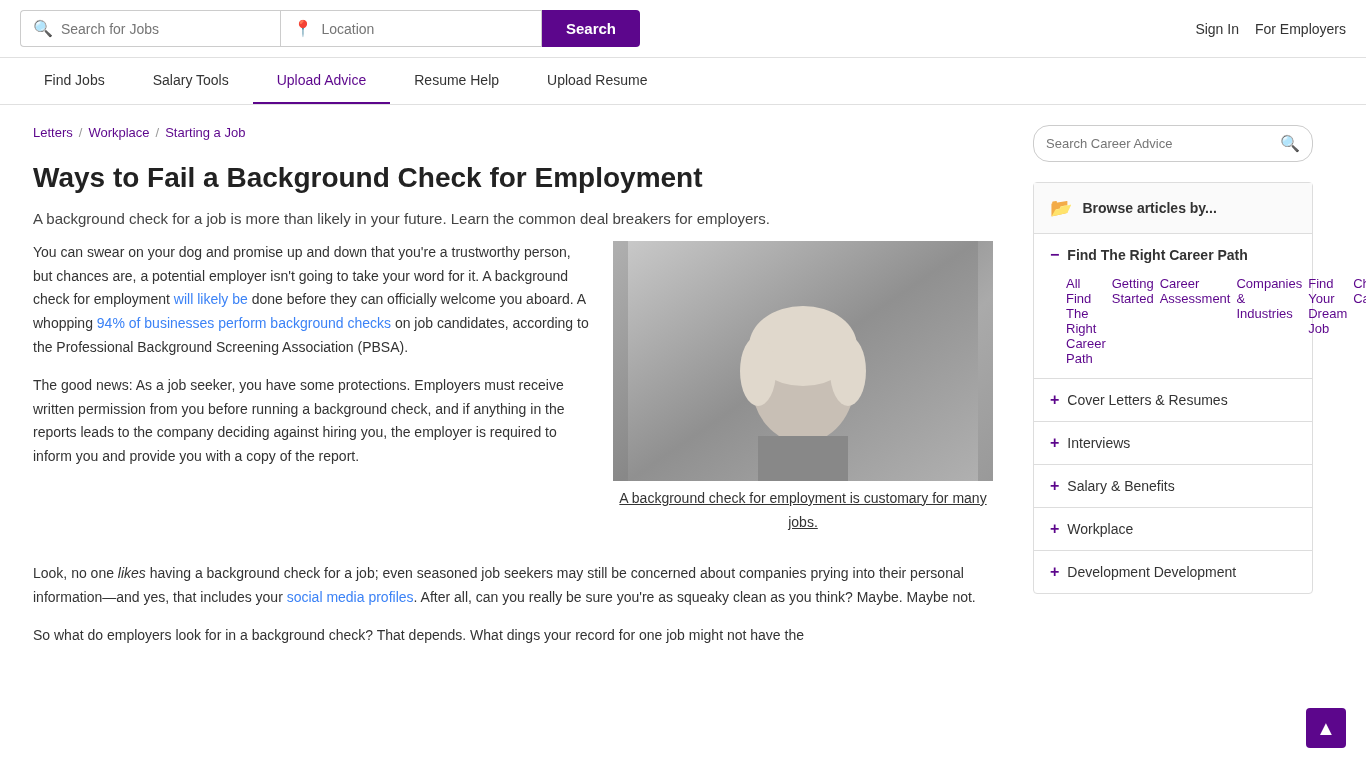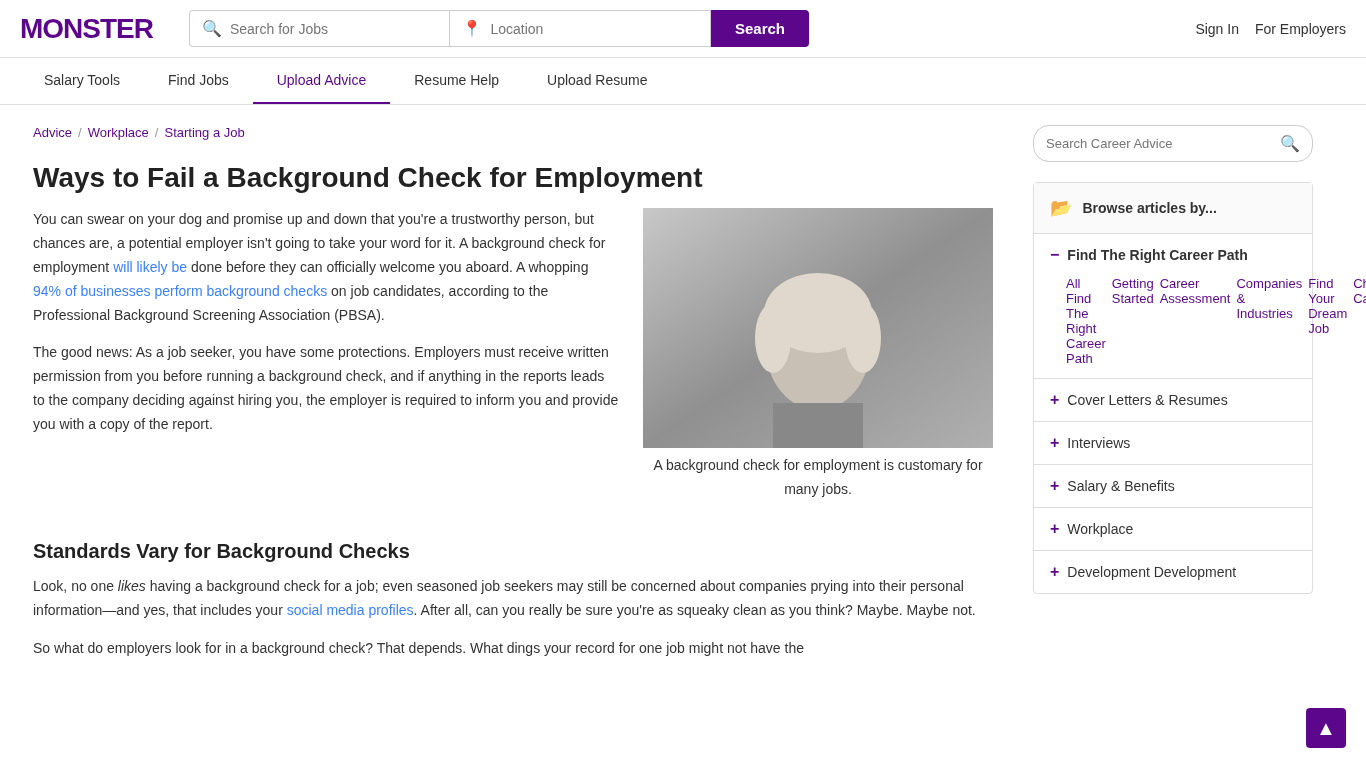--- a/index.html
+++ b/index.html
@@ -174,21 +174,22 @@
     .article-with-image {
       display: flex;
       gap: 24px;
       margin-bottom: 14px;
     }
     .article-text-left {
       flex: 1;
     }
     .article-image-right {
       flex-shrink: 0;
-      width: 350px;
+      width: 380px;
+      text-decoration: underline;
     }
     .article-image-right .img-placeholder {
       width: 100%;
       height: 240px;
       background: linear-gradient(135deg, #b0b0b0 0%, #888 40%, #aaa 70%, #999 100%);
       display: flex;
       align-items: flex-end;
       justify-content: center;
       position: relative;
       overflow: hidden;
@@ -305,61 +306,61 @@
       align-items: center;
       justify-content: center;
       cursor: pointer;
       font-size: 20px;
     }
   </style>
 </head>
 <body>
 
 <div class="header">
-  <div class="logo">MONSTER</div>
 
   <div class="search-bar">
     <div class="search-jobs-wrap">
       <span class="search-icon-left">🔍</span>
       <input type="text" placeholder="Search for Jobs" style="">
     </div>
     <div class="location-wrap">
       <span class="location-icon">📍</span>
       <input type="text" placeholder="Location" style="">
     </div>
     <button class="search-btn">Search</button>
   </div>
 
   <div class="header-right">
     <a href="#">Sign In</a>
     <a href="#">For Employers</a>
   </div>
 </div>
 
 <nav class="nav-bar">
+  <a href="#">Find Jobs</a>
   <a href="#">Salary Tools</a>
-  <a href="#">Find Jobs</a>
   <a href="#" class="active">Upload Advice</a>
   <a href="#">Resume Help</a>
   <a href="#">Upload Resume</a>
 </nav>
 
 <div class="main-content">
 
   <div class="article-area">
 
     <div class="breadcrumb">
-      <a href="#">Advice</a>
+      <a href="#">Letters</a>
       <span>/</span>
       <a href="#">Workplace</a>
       <span>/</span>
       <a href="#">Starting a Job</a>
     </div>
 
     <h1 class="article-title">Ways to Fail a Background Check for Employment</h1>
+    <p class="article-subtitle">A background check for a job is more than likely in your future. Learn the common deal breakers for employers.</p>
 
     <div class="article-body">
       <div class="article-with-image">
         <div class="article-text-left">
           <p>
             You can swear on your dog and promise up and down that you're a trustworthy person, but chances are, a potential employer isn't going to take your word for it. A background check for employment <a href="#">will likely be</a> done before they can officially welcome you aboard. A whopping <a href="#">94% of businesses perform background checks</a> on job candidates, according to the Professional Background Screening Association (PBSA).
           </p>
           <p>The good news: As a job seeker, you have some protections. Employers must receive written permission from you before running a background check, and if anything in the reports leads to the company deciding against hiring you, the employer is required to inform you and provide you with a copy of the report.</p>
         </div>
         <div class="article-image-right">
@@ -387,21 +388,20 @@
               <ellipse cx="220" cy="130" rx="18" ry="35" fill="#e0d8cc"></ellipse>
 
               <path d="M140 200 Q175 220 210 200 L220 240 L130 240 Z" fill="#888"></path>
               <rect x="130" y="195" width="90" height="50" fill="#888"></rect>
             </svg>
           </div>
           <p class="img-caption">A background check for employment is customary for many jobs.</p>
         </div>
       </div>
 
-      <h2>Standards Vary for Background Checks</h2>
       <p>
         Look, no one <em>likes</em> having a background check for a job; even seasoned job seekers may still be concerned about companies prying into their personal information—and yes, that includes your <a href="#">social media profiles</a>. After all, can you really be sure you're as squeaky clean as you think? Maybe. Maybe not.
       </p>
       <p>So what do employers look for in a background check? That depends. What dings your record for one job might not have the</p>
     </div>
   </div>
 
   <div class="sidebar">
 
     <div class="sidebar-search">

